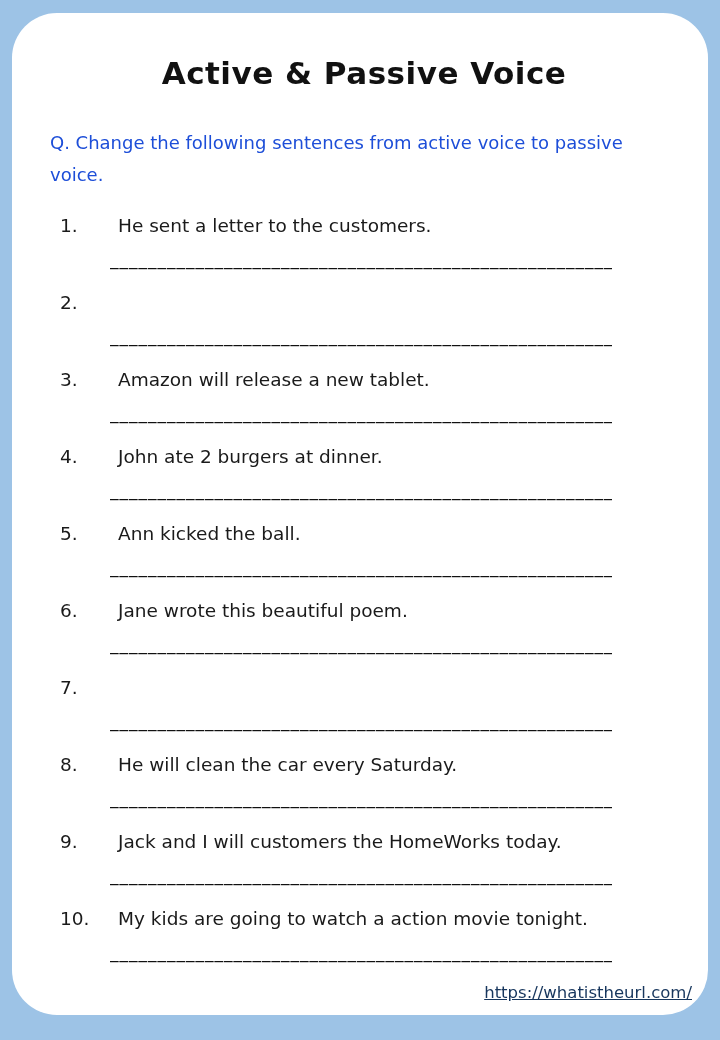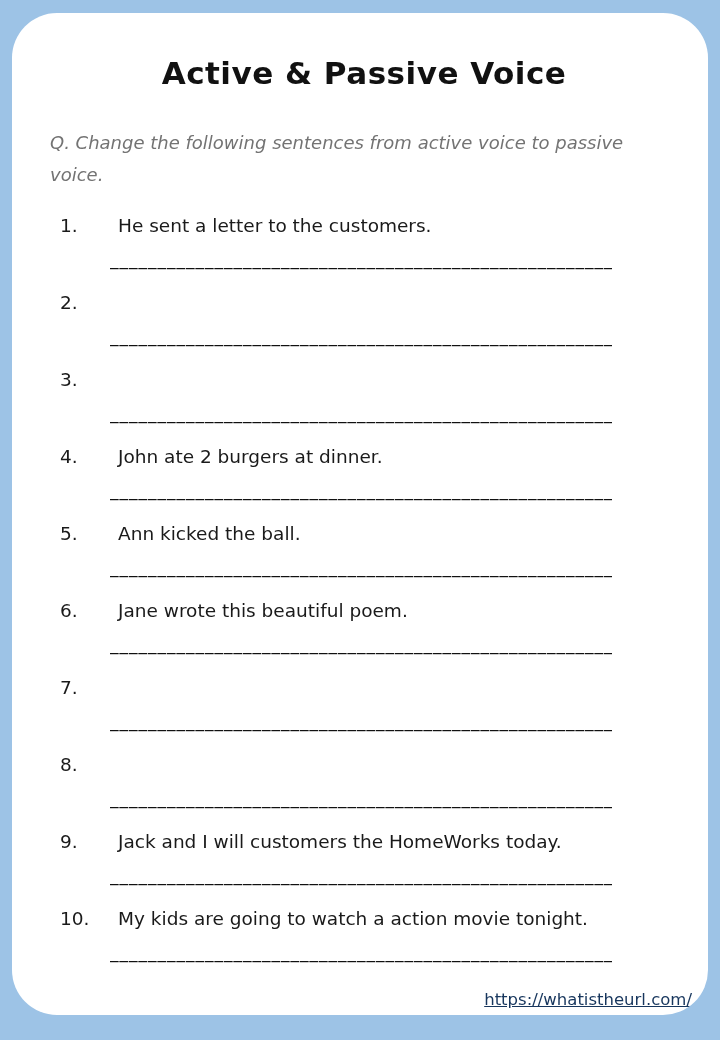--- a/index.html
+++ b/index.html
@@ -38,22 +38,21 @@
     font-weight: bold;
     letter-spacing: 0.5px;
     color: #111111;
     margin-top: 2px;
   }
   .question {
     margin-top: 36px;
     font-size: 18px;
     line-height: 32px;
     max-width: 620px;
-    color: #737373;
-    font-style: italic;
+    color: #1d4ed8;
   }
   .items {
     margin-top: 22px;
     padding-left: 10px;
     list-style: none;
   }
   .item {
     position: relative;
     height: 77px;
   }
@@ -81,21 +80,21 @@
     height: 26px;
     overflow: hidden;
     white-space: nowrap;
     font-size: 17px;
     letter-spacing: 1px;
     color: #111111;
   }
   .footer {
     position: absolute;
     right: 16px;
-    bottom: 6px;
+    bottom: 13px;
     font-size: 16.5px;
   }
   .footer a {
     color: #17365D;
     text-decoration: underline;
   }
 </style>
 </head>
 <body>
 
@@ -117,20 +116,21 @@
         </li>
         <li class="item">
           <div class="item-row">
             <span class="item-number">2.</span>
           </div>
           <div class="blank-line">________________________________________________________________________________</div>
         </li>
         <li class="item">
           <div class="item-row">
             <span class="item-number">3.</span>
+            <span class="item-sentence">Amazon will release a new tablet.</span>
           </div>
           <div class="blank-line">________________________________________________________________________________</div>
         </li>
         <li class="item">
           <div class="item-row">
             <span class="item-number">4.</span>
             <span class="item-sentence">John ate 2 burgers at dinner.</span>
           </div>
           <div class="blank-line">________________________________________________________________________________</div>
         </li>
@@ -150,20 +150,21 @@
         </li>
         <li class="item">
           <div class="item-row">
             <span class="item-number">7.</span>
           </div>
           <div class="blank-line">________________________________________________________________________________</div>
         </li>
         <li class="item">
           <div class="item-row">
             <span class="item-number">8.</span>
+            <span class="item-sentence">He will clean the car every Saturday.</span>
           </div>
           <div class="blank-line">________________________________________________________________________________</div>
         </li>
         <li class="item">
           <div class="item-row">
             <span class="item-number">9.</span>
             <span class="item-sentence">Jack and I will customers the HomeWorks today.</span>
           </div>
           <div class="blank-line">________________________________________________________________________________</div>
         </li>

